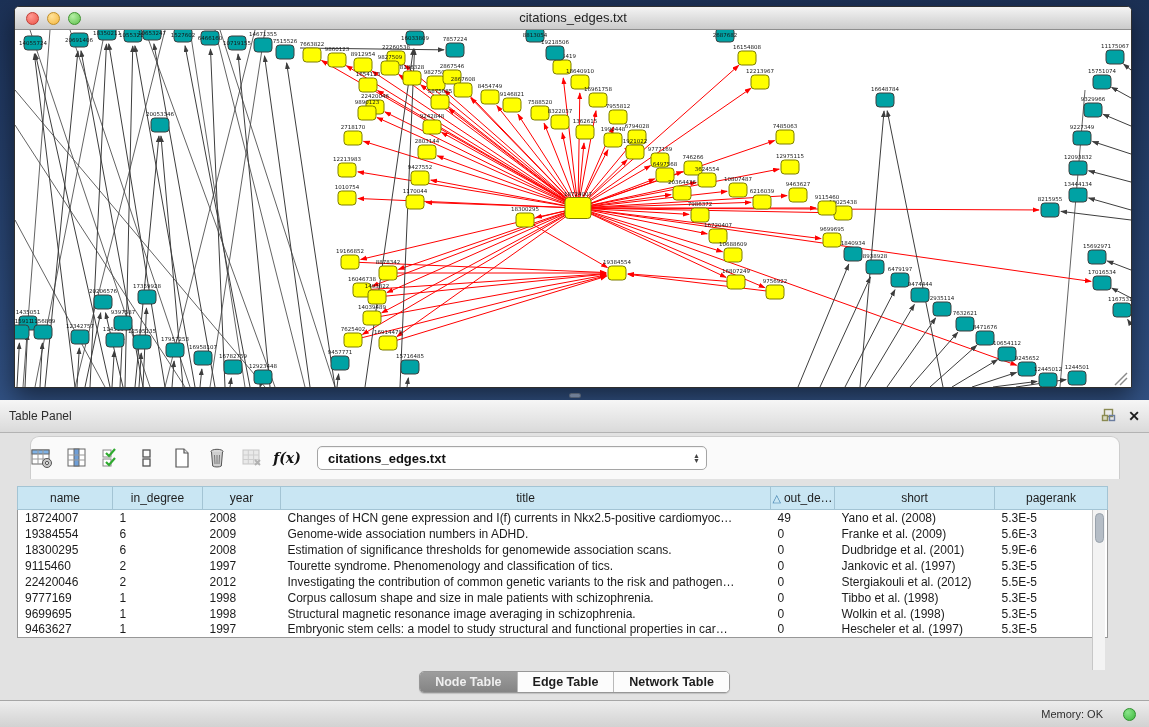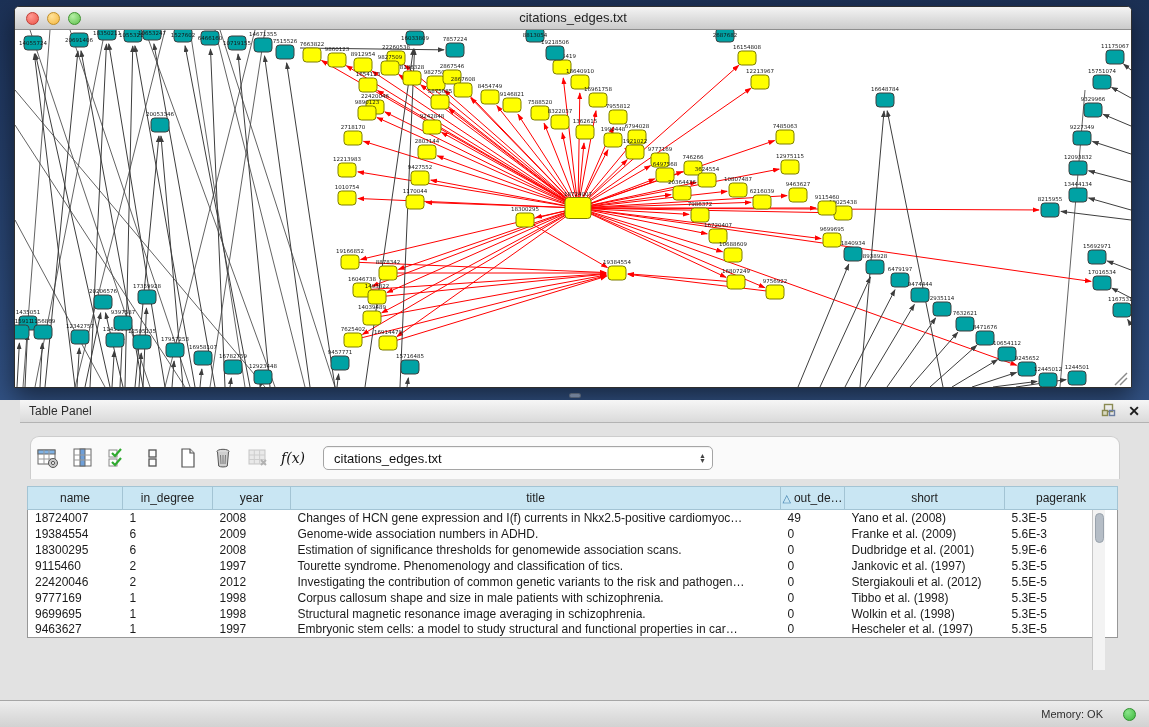--- a/index.html
+++ b/index.html
@@ -19,38 +19,38 @@
   .tl { width:13px; height:13px; border-radius:50%; }
   .tl.red    { background:radial-gradient(circle at 35% 30%,#ff9a92,#ec5448); border:1px solid #c13b33; }
   .tl.yellow { background:radial-gradient(circle at 35% 30%,#ffe29a,#f5b63c); border:1px solid #c08e27; }
   .tl.green  { background:radial-gradient(circle at 35% 30%,#b5eFA5,#5fc04c); border:1px solid #3f9330; }
   .win-title { text-align:center; line-height:22px; font-size:13px; color:#1f1f1f; }
   .canvas-wrap { width:1116px; height:357px; background:#ffffff; overflow:hidden; }
   svg text { font-family:"DejaVu Sans", sans-serif; }
 
   
   .table-panel { position:absolute; left:0; top:400px; width:1149px; height:327px; background:#e2e2e2; }
-  .panel-header { height:23px; background:linear-gradient(#f6f6f6,#dadada);
+  .panel-header { height:33px; background:linear-gradient(#f6f6f6,#dadada);
       border-bottom:1px solid #b3b3b3; display:flex; align-items:center; padding:0 9px;
-      font-size:12px; color:#2d2d2d;margin-left:20px; }
+      font-size:12px; color:#2d2d2d; }
   .panel-header .ph-title { flex:1; }
   .ph-icons { display:flex; align-items:center; gap:12px; }
   .close-x { font-size:14px; font-weight:bold; color:#1c1c1c; line-height:14px; cursor:default; }
 
   .toolbar-box { position:absolute; left:30px; top:36px; width:1090px; height:43px;
       background:#fafafa; border:1px solid #cdcdcd; border-bottom:none;
-      border-radius:9px 9px 0 0; display:flex; align-items:center; gap:13px; padding:0 6px; }
+      border-radius:9px 9px 0 0; display:flex; align-items:center; gap:13px; padding:0 0;font-weight:bold; }
   .tb-icon { width:22px; height:22px; display:inline-flex; align-items:center; justify-content:center; }
   .fx { font-family:"DejaVu Serif", serif; font-style:italic; font-size:14px; color:#111; }
   .combo { width:390px; height:24px; margin-left:6px; background:#fff; border:1px solid #a5a5a5;
       border-radius:5px; display:flex; align-items:center; justify-content:space-between;
       padding:0 6px 0 10px; font-size:13px; color:#111; box-shadow:inset 0 1px 1px rgba(0,0,0,.06); }
   .stepper { display:flex; flex-direction:column; line-height:5px; font-size:7px; color:#444; }
 
-  table.data-table { position:absolute; left:27px; top:86px; width:1090px;
+  table.data-table { position:absolute; left:17px; top:86px; width:1090px;
       border-collapse:collapse; background:#fff; font-size:12px; table-layout:fixed;
       border:1px solid #979797; }
   .data-table th { height:23px; background:#c9e6f3; border:1px solid #a3c4d4;
       font-weight:normal; color:#1e1e1e; font-size:12px; overflow:hidden; white-space:nowrap; }
   .data-table td { height:16px; padding:0 7px; color:#1b1b1b; white-space:nowrap;
       overflow:hidden; text-overflow:clip; }
   .data-table td.center { text-align:left; }
   .sort-tri { color:#3f7fae; font-size:11px; margin-right:3px; }
   .vscroll { position:absolute; left:1092px; top:110px; width:13px; height:160px;
       background:#f3f3f3; border-left:1px solid #c7c7c7; }
@@ -891,19 +891,26 @@
             <td>0</td>
             <td class="center">Hescheler et al. (1997)</td>
             <td>5.3E-5</td>
           </tr>
         </tbody>
     </table>
     <div class="vscroll">
       <div class="vthumb"></div>
     </div>
 
+    <div class="tabbar">
+      <div class="seg" id="seg">
+          <button class="tab selected">Node Table</button>
+          <button class="tab">Edge Table</button>
+          <button class="tab">Network Table</button>
+        </div>
+    </div>
 
     <div class="statusbar">
       <span>Memory: OK</span>
       <span class="mem-dot"></span>
     </div>
   </div>
 </div>
 
 </body></html>

